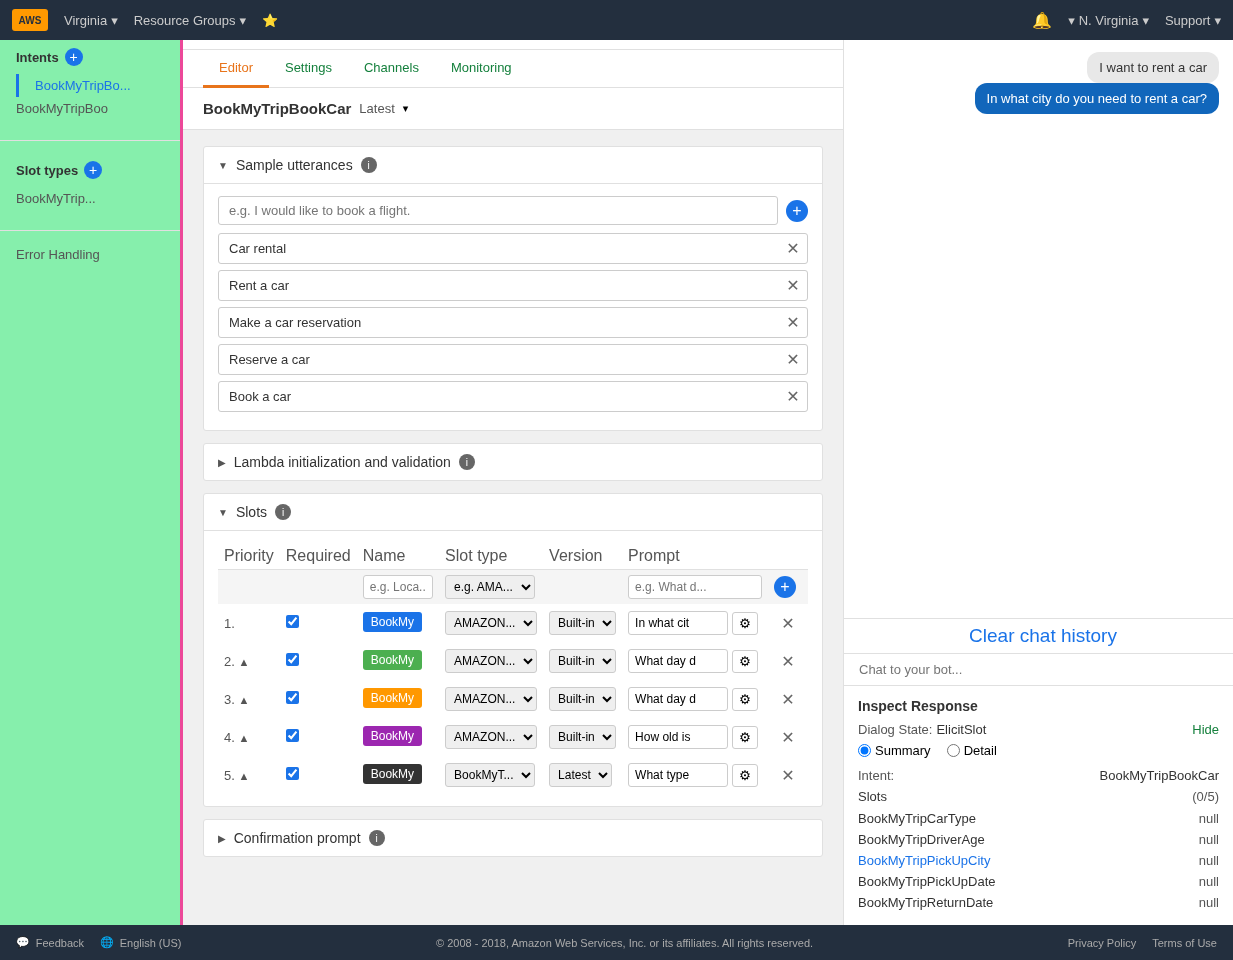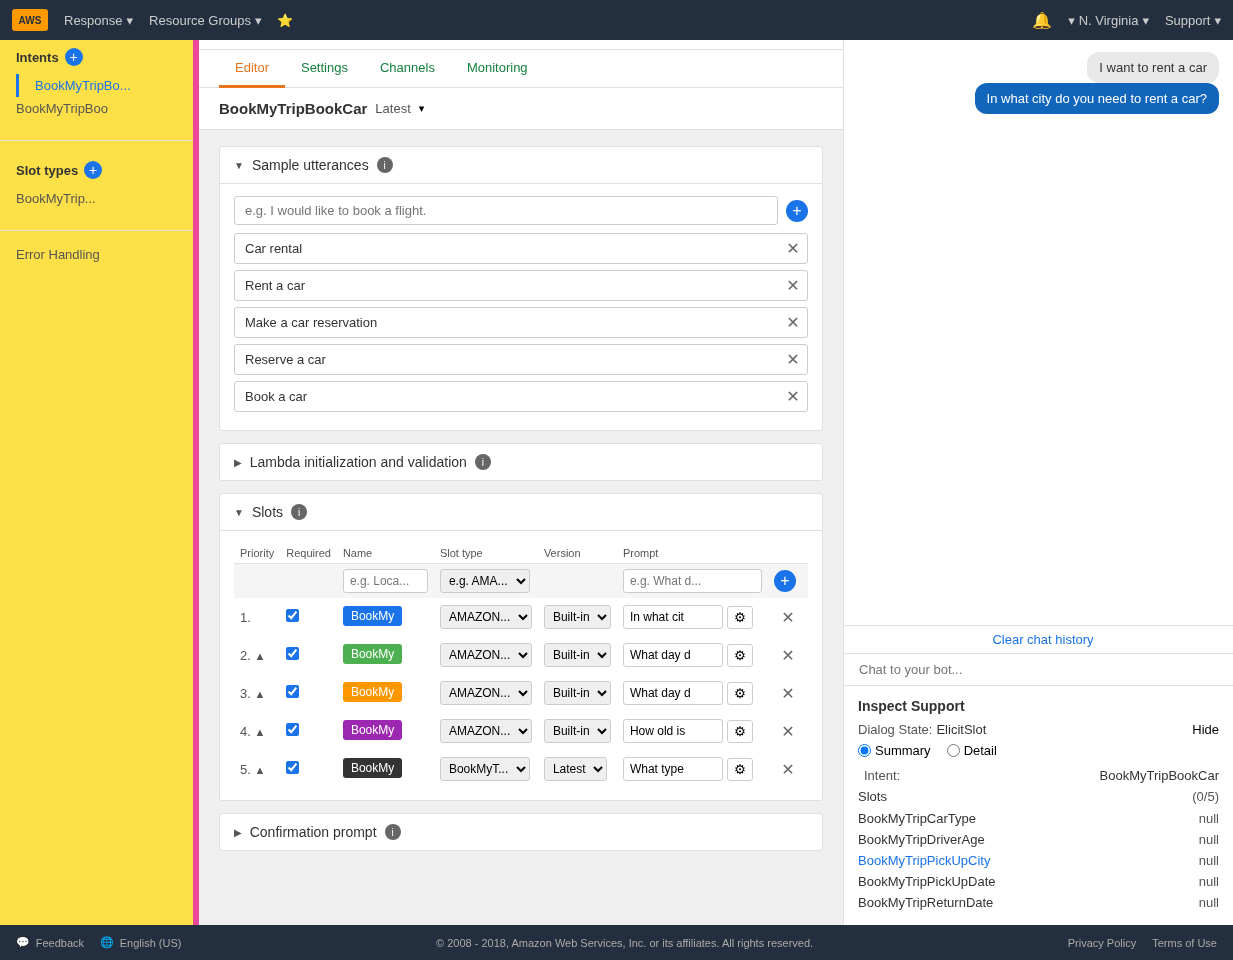--- a/index.html
+++ b/index.html
@@ -24,21 +24,21 @@
       font-weight: bold; font-size: 10px; color: #232f3e; flex-shrink: 0;
     }
     .nav-item {
       color: #ccc; font-size: 13px; cursor: pointer; display: flex; align-items: center; gap: 4px;
     }
     .nav-right { margin-left: auto; display: flex; align-items: center; gap: 16px; }
     .bell-icon { font-size: 16px; cursor: pointer; color: #ccc; }
 
     
     .sidebar {
-      width: 199px; background: #fde047; border-right: 6px solid #ec4899;
+      width: 183px; background: #86efac; border-right: 3px solid #ec4899;
       display: flex; flex-direction: column; flex-shrink: 0;
       overflow-y: auto;
     }
     .sidebar-section { padding: 12px 16px; }
     .sidebar-header {
       font-size: 13px; font-weight: 600; color: #333;
       display: flex; align-items: center; gap: 6px; margin-bottom: 8px;
     }
     .add-btn {
       width: 18px; height: 18px; border-radius: 50%; background: #1a73e8;
@@ -126,21 +126,21 @@
       font-size: 16px; color: #666; display: flex; align-items: center; justify-content: center;
     }
     .add-circle {
       width: 22px; height: 22px; border-radius: 50%; background: #1a73e8; color: #fff;
       border: none; cursor: pointer; font-size: 16px; display: flex; align-items: center; justify-content: center;
     }
 
     
     .slots-table { width: 100%; border-collapse: collapse; }
     .slots-table th {
-      font-size: 11px; color: #555; font-weight: 500; text-align: left;
+      font-size: 16px; color: #555; font-weight: 500; text-align: left;
       padding: 4px 6px; border-bottom: 1px solid #e0e0e0; margin-top: 25px;
     }
     .slots-table td { padding: 5px 6px; vertical-align: middle; }
     .slot-input-row td { background: #f5f5f5; }
     .slot-input {
       width: 100%; padding: 4px 6px; border: 1px solid #ccc; border-radius: 3px; font-size: 12px;
     }
     .slot-name-badge {
       display: inline-block; padding: 3px 8px; border-radius: 3px; font-size: 12px;
       color: #fff; font-weight: 500; max-width: 70px; overflow: hidden; text-overflow: ellipsis; white-space: nowrap;
@@ -186,48 +186,48 @@
       background: #e8e8e8; border-radius: 12px; padding: 8px 12px;
       font-size: 13px; color: #333; align-self: flex-end; max-width: 80%;
     }
     .chat-bubble-bot {
       background: #1166bb; border-radius: 12px; padding: 8px 12px;
       font-size: 13px; color: #fff; align-self: flex-end; max-width: 90%;
     }
     .clear-chat-row {
       text-align: center; padding: 6px; border-top: 1px solid #e0e0e0; border-bottom: 1px solid #e0e0e0;
     }
-    .clear-chat-link { color: #1a73e8; font-size: 13px; cursor: pointer; text-decoration: none; margin-left: 9px; }
+    .clear-chat-link { color: #1a73e8; font-size: 19px; cursor: pointer; text-decoration: none; margin-left: 9px; }
     .chat-input-row {
       display: flex; padding: 8px 15px; border-bottom: 1px solid #e0e0e0;
     }
     .chat-input {
       flex: 1; border: none; outline: none; font-size: 13px; color: #999;
     }
 
     
     .inspect-section { padding: 12px 14px; }
     .inspect-title { font-size: 14px; font-weight: 600; color: #333; margin-bottom: 8px; }
     .inspect-row {
       display: flex; align-items: center; justify-content: space-between; margin-bottom: 6px;
     }
     .inspect-label { font-size: 13px; color: #555; }
     .inspect-value { font-size: 13px; color: #333; font-weight: 500; }
-    .hide-link { color: #000000; font-size: 13px; cursor: pointer; }
+    .hide-link { color: #15803d; font-size: 13px; cursor: pointer; }
     .radio-group { display: flex; align-items: center; gap: 16px; margin-bottom: 10px; }
     .radio-label { display: flex; align-items: center; gap: 4px; font-size: 13px; cursor: pointer; }
     .slots-list { margin-top: 4px; }
     .slots-count { font-size: 13px; color: #555; }
     .slot-list-row {
       display: flex; align-items: center; justify-content: space-between; padding: 3px 0;
     }
     .slot-list-name { font-size: 13px; color: #333; }
     .slot-list-name.link { color: #1a73e8; cursor: pointer; }
     .slot-list-value { font-size: 13px; color: #555; }
-    .intent-label { font-size: 13px; color: #555; margin-left: 6px; }
+    .intent-label { font-size: 13px; color: #555; }
     .intent-value { font-size: 13px; color: #333; }
     .slots-header-row {
       display: flex; align-items: center; justify-content: space-between; margin-bottom: 4px;
     }
 
     
     .footer {
       background: #232f3e; color: #aaa; font-size: 11px;
       display: flex; align-items: center; justify-content: space-between;
       padding: 0 16px; height: 35px; flex-shrink: 0;
@@ -241,21 +241,21 @@
     .center-col { display: flex; flex-direction: column; flex: 1; overflow: hidden; }
   </style>
 </head>
 <body>
 
 <div class="outer-layout">
 
   <nav class="top-nav">
     <div class="aws-logo">AWS</div>
     <div class="nav-item">
-      <span>Response</span>
+      <span>Virginia</span>
       <span>▾</span>
     </div>
     <div class="nav-item">
       <span>Resource Groups</span>
       <span>▾</span>
     </div>
     <div class="nav-item">⭐</div>
     <div class="nav-right">
       <span class="bell-icon">🔔</span>
       <div class="nav-item">
@@ -608,21 +608,21 @@
 
       <div class="clear-chat-row">
         <a class="clear-chat-link">Clear chat history</a>
       </div>
 
       <div class="chat-input-row">
         <input class="chat-input" type="text" placeholder="Chat to your bot..." style="">
       </div>
 
       <div class="inspect-section">
-        <div class="inspect-title">Inspect Support</div>
+        <div class="inspect-title">Inspect Response</div>
 
         <div class="inspect-row">
           <span class="inspect-label">Dialog State:</span>
           <span style="flex:1; margin-left:4px;" class="inspect-value">ElicitSlot</span>
           <a class="hide-link">Hide</a>
         </div>
 
         <div class="radio-group">
           <label class="radio-label">
             <input type="radio" name="inspect-mode" checked="" style="">

